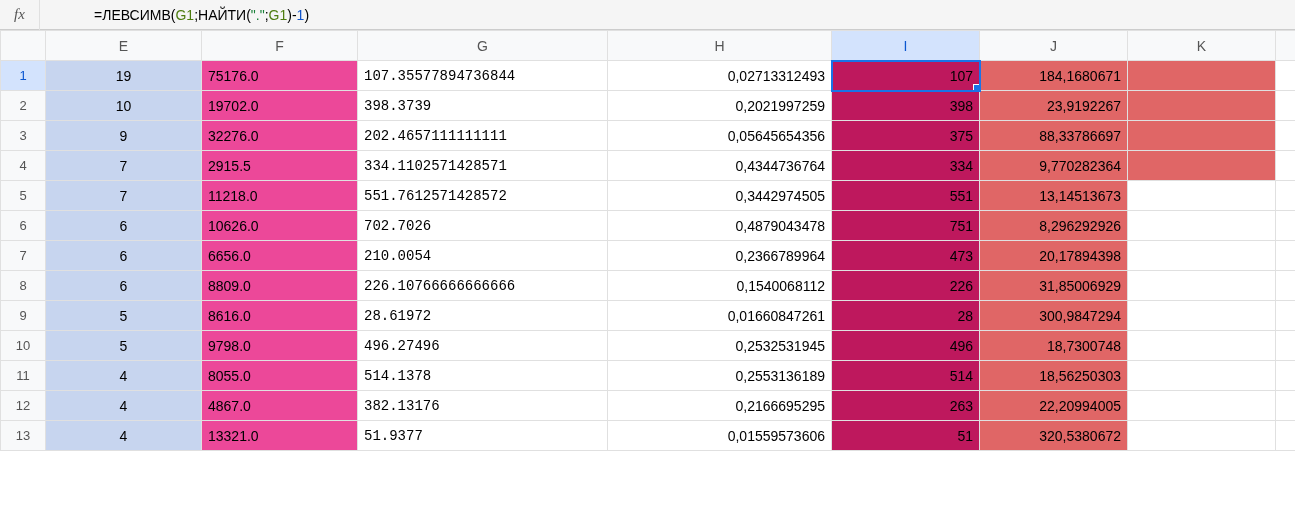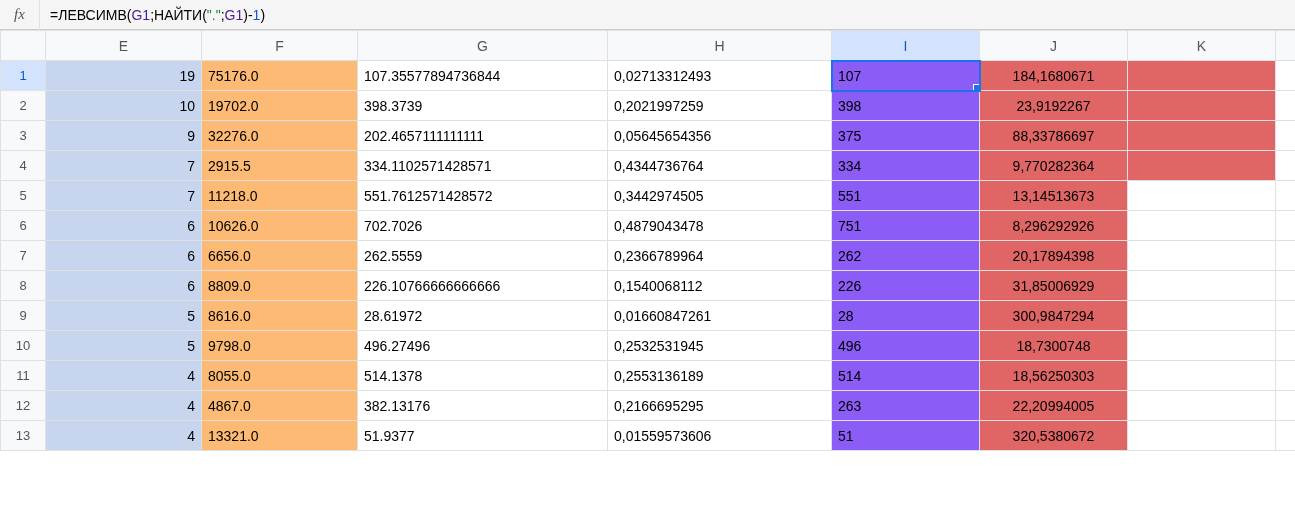--- a/index.html
+++ b/index.html
@@ -1,37 +1,37 @@
 <!DOCTYPE html>
 <html><head>
   <meta charset="utf-8">
   <style>
     * { box-sizing: border-box; margin: 0; padding: 0; }
     body { font-family: Arial, sans-serif; font-size: 13px; background: #fff; overflow: hidden; }
 
-    .formula-bar { display: flex; align-items: center; height: 30px; border-bottom: 1px solid #ccc; background: #f5f5f5; }
+    .formula-bar { display: flex; align-items: center; height: 30px; border-bottom: 1px solid #ccc; background: #f5f5f5; gap: 44px; }
     .fx-icon { width: 40px; height: 30px; display: flex; align-items: center; justify-content: center; font-style: italic; color: #555; font-family: serif; font-size: 15px; border-right: 1px solid #e0e0e0; }
     .formula-input { flex: 1; padding: 0 10px; font-size: 14px; font-family: Arial, sans-serif; }
     .formula-input .fn { color: #000; }
-    .formula-input .ref { color: #4c1d95; margin-top: 12px; }
+    .formula-input .ref { color: #4d7c0f; margin-top: 12px; }
     .formula-input .str { color: #188038; }
     .formula-input .num { color: #1155cc; }
 
     .sheet { display: block; }
     table { border-collapse: collapse; width: 100%; table-layout: fixed; }
     th, td { border: 1px solid #e0e0e0; height: 30px; padding: 0 6px; white-space: nowrap; overflow: hidden; text-overflow: clip; font-size: 14px; }
     th { background: #f8f9fa; font-weight: normal; color: #555; text-align: center; position: relative; }
     .row-hdr { width: 45px; min-width: 45px; text-align: center; background: #f8f9fa; color: #555; font-size: 13px; }
 
-    .col-E { width: 156px; background: #c7d5ef; text-align: right; }
-    .col-F { width: 156px; background: #fdba74; text-align: left; }
-    .col-G { width: 250px; text-align: left; }
-    .col-H { width: 224px; text-align: left; }
-    .col-I { width: 148px; background: #8b5cf6; text-align: left; }
-    .col-J { width: 148px; background: #e06666; text-align: center; }
+    .col-E { width: 156px; background: #c7d5ef; text-align: center; }
+    .col-F { width: 156px; background: #ec4899; text-align: left; }
+    .col-G { width: 250px; text-align: left; font-family: Liberation Mono, monospace; }
+    .col-H { width: 224px; text-align: right; }
+    .col-I { width: 148px; background: #be185d; text-align: right; }
+    .col-J { width: 148px; background: #e06666; text-align: right; }
     .col-K { width: 148px; }
     .col-K.redfill { background: #e06666; }
 
     .active-cell { outline: 2px solid #1a73e8; outline-offset: -1px; position: relative; }
     .active-cell::after {
       content: "";
       position: absolute;
       right: -3px; bottom: -3px;
       width: 7px; height: 7px;
       background: #1a73e8;
@@ -128,23 +128,23 @@
           <td class="col-H">0,4879043478</td>
           <td class="col-I">751</td>
           <td class="col-J">8,296292926</td>
           <td class="col-K"></td>
           <td></td>
         </tr>
         <tr>
           <th class="row-hdr">7</th>
           <td class="col-E">6</td>
           <td class="col-F">6656.0</td>
-          <td class="col-G">262.5559</td>
+          <td class="col-G">210.0054</td>
           <td class="col-H">0,2366789964</td>
-          <td class="col-I">262</td>
+          <td class="col-I">473</td>
           <td class="col-J">20,17894398</td>
           <td class="col-K"></td>
           <td></td>
         </tr>
         <tr>
           <th class="row-hdr">8</th>
           <td class="col-E">6</td>
           <td class="col-F">8809.0</td>
           <td class="col-G">226.10766666666666</td>
           <td class="col-H">0,1540068112</td>

